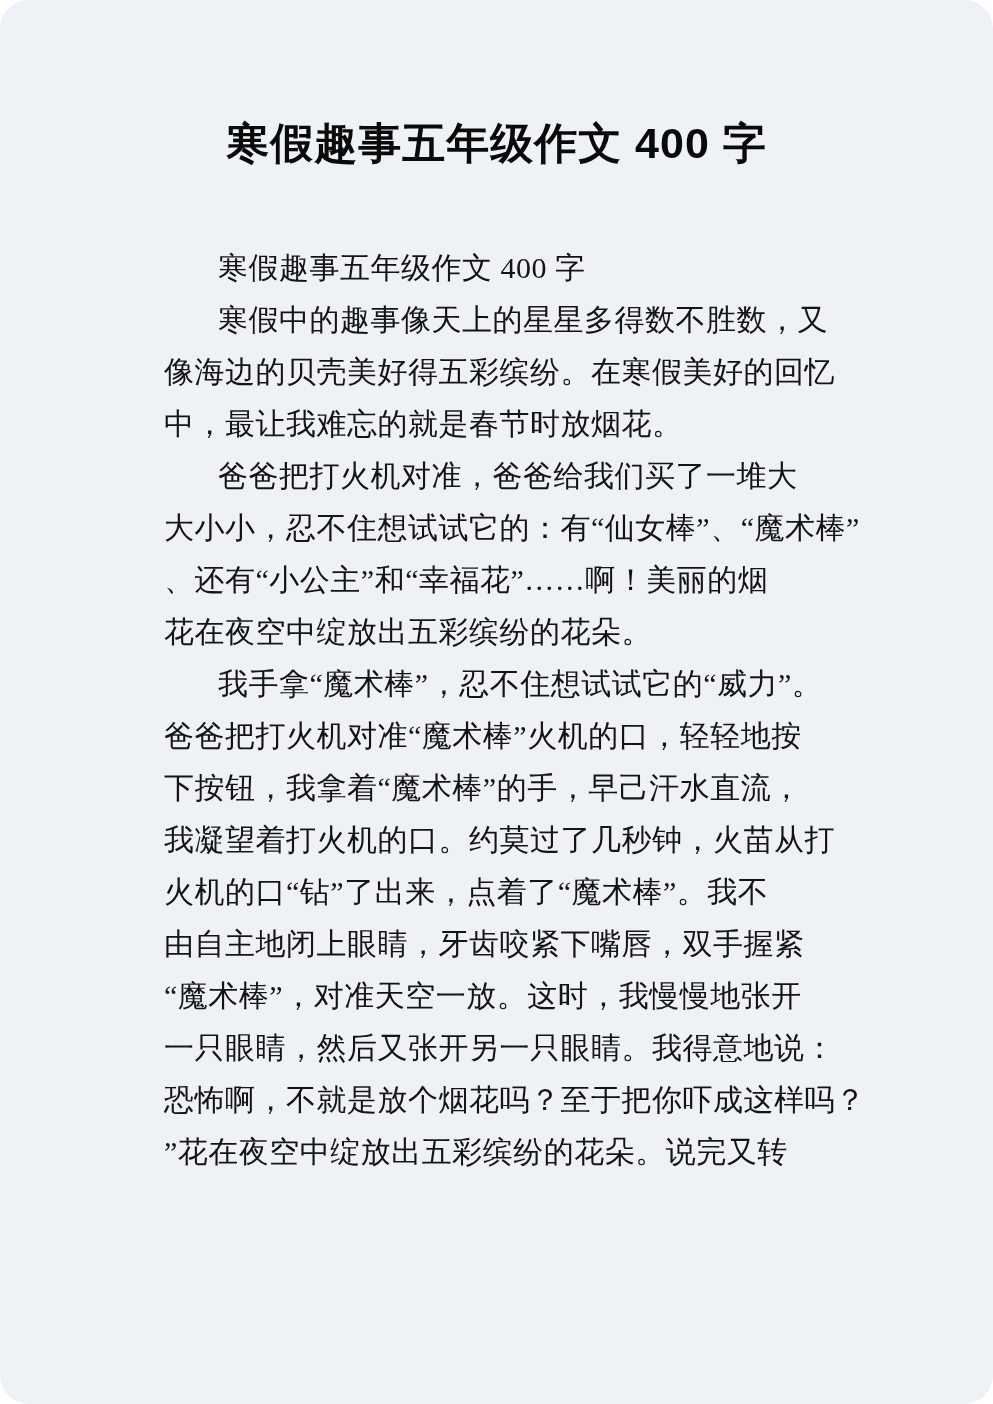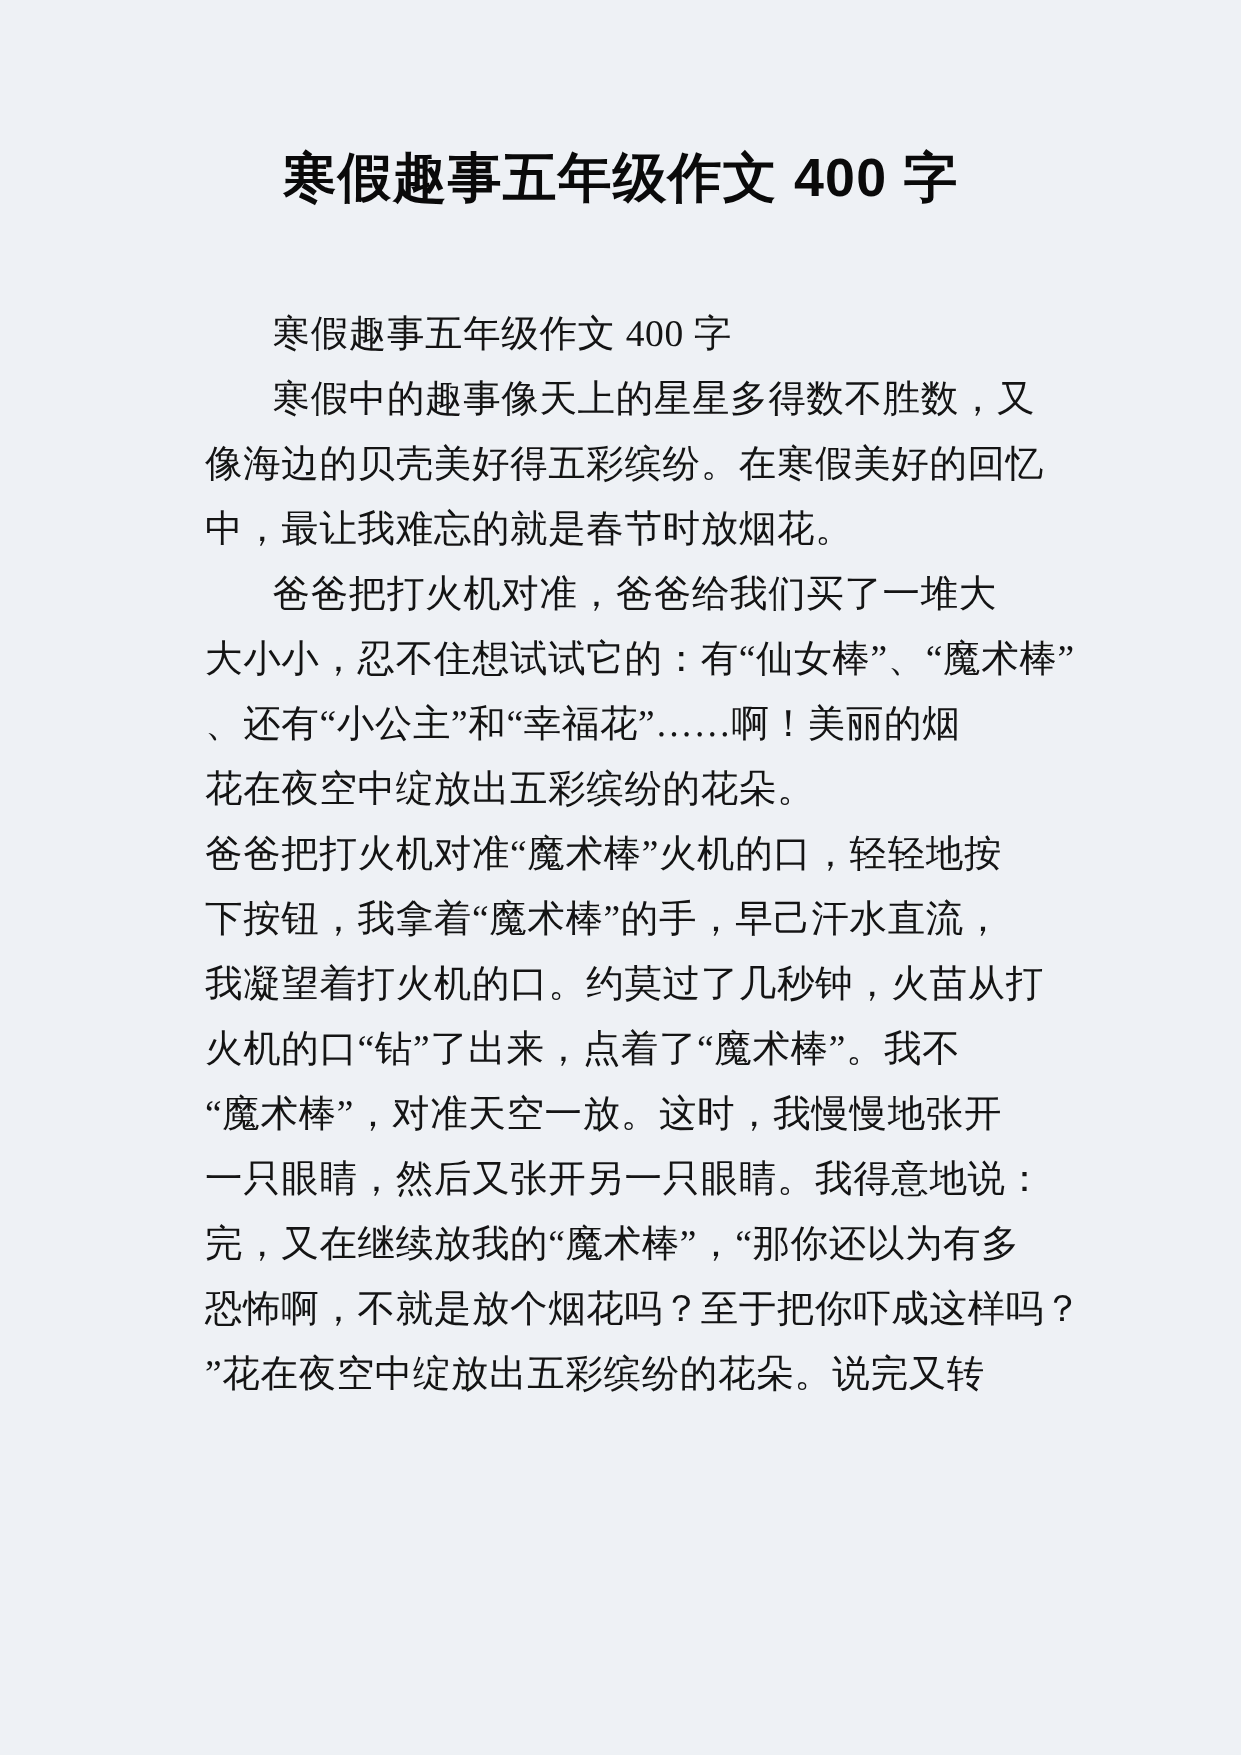--- a/index.html
+++ b/index.html
@@ -4,20 +4,21 @@
 <style>
   html, body { margin: 0; padding: 0; }
   .page {
     position: relative;
     width: 993px;
     height: 1404px;
     background: #eef1f5;
     overflow: hidden;
     font-family: "Liberation Serif", serif;
     color: #141414;
+    border-radius: 29px;
   }
   .doc-title {
     position: absolute;
     top: 122px;
     left: 0;
     right: 0;
     margin: 0;
     text-align: center;
     font-family: "Liberation Sans", sans-serif;
     font-weight: bold;
@@ -62,25 +63,26 @@
     </div>
 
     <div class="paragraph">
       <div class="line indent">爸爸把打火机对准，爸爸给我们买了一堆大</div>
       <div class="line">大小小，忍不住想试试它的：有“仙女棒”、“魔术棒”</div>
       <div class="line">、还有“小公主”和“幸福花”……啊！美丽的烟</div>
       <div class="line">花在夜空中绽放出五彩缤纷的花朵。</div>
     </div>
 
     <div class="paragraph">
+      <div class="line indent">我手拿“魔术棒”，忍不住想试试它的“威力”。</div>
       <div class="line">爸爸把打火机对准“魔术棒”火机的口，轻轻地按</div>
       <div class="line">下按钮，我拿着“魔术棒”的手，早己汗水直流，</div>
       <div class="line">我凝望着打火机的口。约莫过了几秒钟，火苗从打</div>
       <div class="line">火机的口“钻”了出来，点着了“魔术棒”。我不</div>
+      <div class="line">由自主地闭上眼睛，牙齿咬紧下嘴唇，双手握紧</div>
       <div class="line">“魔术棒”，对准天空一放。这时，我慢慢地张开</div>
       <div class="line">一只眼睛，然后又张开另一只眼睛。我得意地说：</div>
-      <div class="line">完，又在继续放我的“魔术棒”，“那你还以为有多</div>
       <div class="line">恐怖啊，不就是放个烟花吗？至于把你吓成这样吗？</div>
       <div class="line">”花在夜空中绽放出五彩缤纷的花朵。说完又转</div>
     </div>
 
   </div>
 </div>
 
 </body></html>

